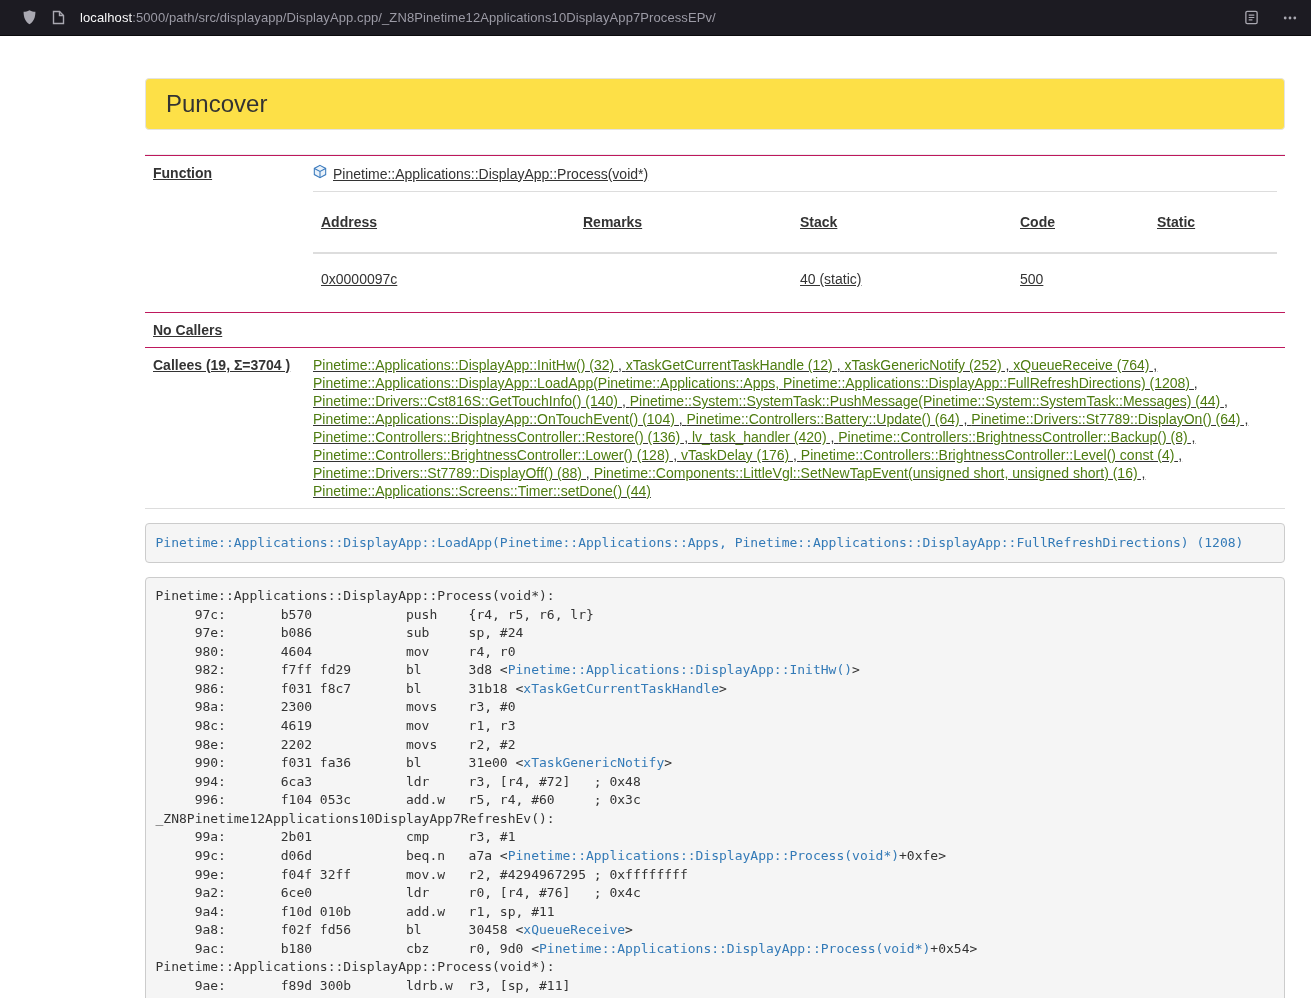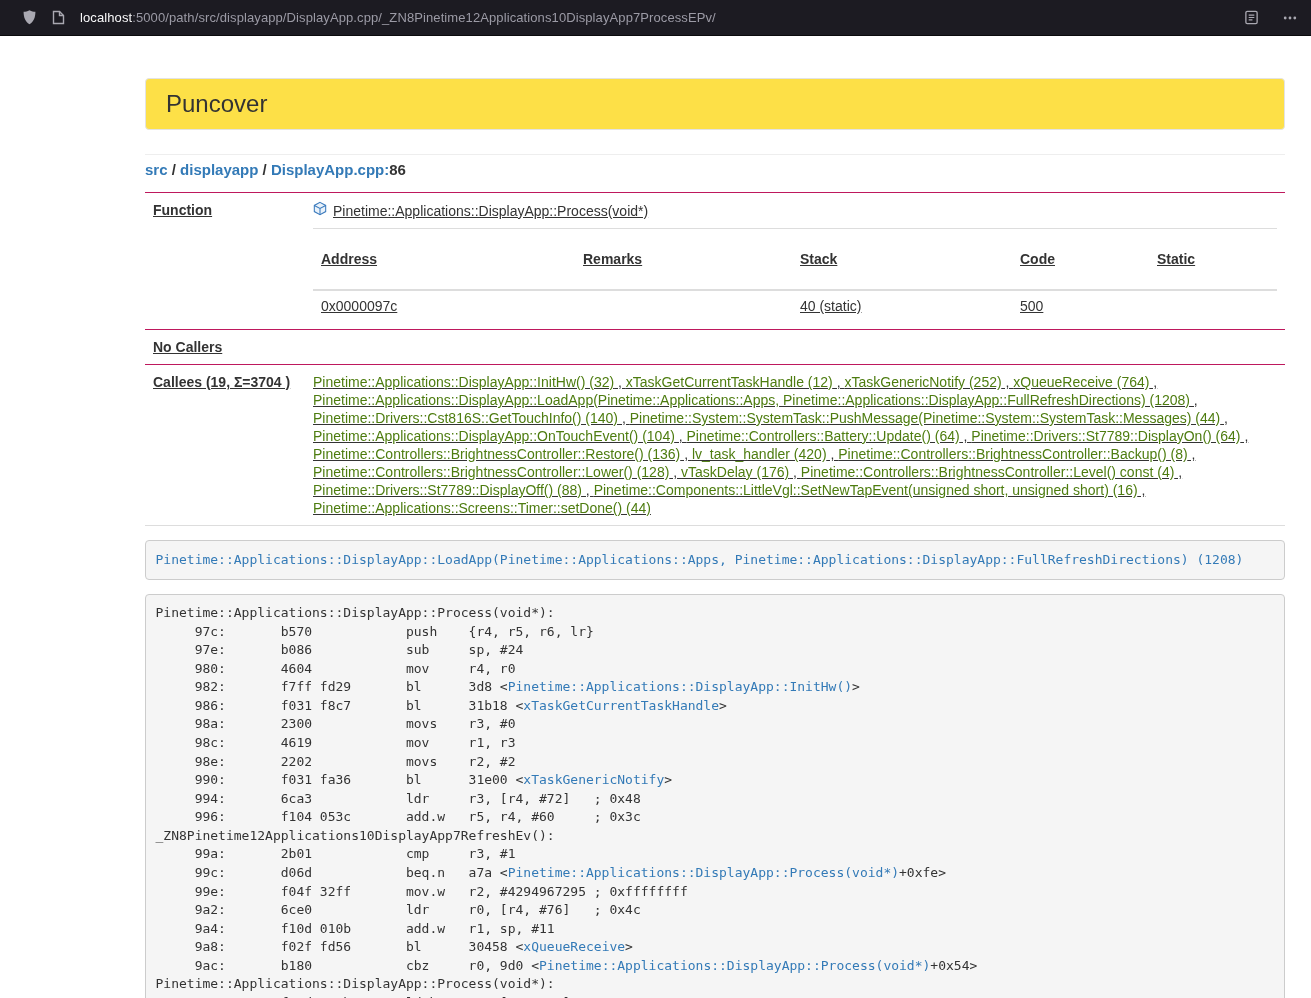--- a/index.html
+++ b/index.html
@@ -94,21 +94,21 @@
     table-layout: fixed;
   }
   table.inner th {
     border-top: 1px solid #dddddd;
     border-bottom: 2px solid #dddddd;
     padding: 21px 8px;
     text-align: left;
     font-weight: 700;
     line-height: 18px;
   }
-  table.inner td { padding: 6px 8px; line-height: 18px; }
+  table.inner td { padding: 16px 8px; line-height: 18px; }
   table.inner col.c1 { width: 262px; }
   table.inner col.c2 { width: 217px; }
   table.inner col.c3 { width: 220px; }
   table.inner col.c4 { width: 137px; }
 
   .callees { line-height: 20px; }
   .callees a { color: #4d7c0f; text-decoration: none; }
 
   pre {
     background: #f5f5f5;
@@ -165,21 +165,20 @@
   </div>
 
   <div class="container">
 
     <div class="well">
       <h1>Puncover</h1>
     </div>
 
     <hr class="divider">
 
-    <div class="breadcrumb"><a href="#">src</a><span> / </span><a href="#">displayapp</a><span> / </span><a href="#">DisplayApp.cpp:</a><span>86</span></div>
 
     <table class="main">
       <tbody>
         <tr>
           <th>Function</th>
           <td>
             <div class="func-name">
               <span class="icon">
                 <svg width="14" height="15" viewBox="0 0 16 17" aria-hidden="true">
                     <path d="M8 1.5 L14.5 5 V12 L8 15.5 L1.5 12 V5 Z" fill="#eaf2fa" stroke="#3a7abd" stroke-width="1.2"></path>

